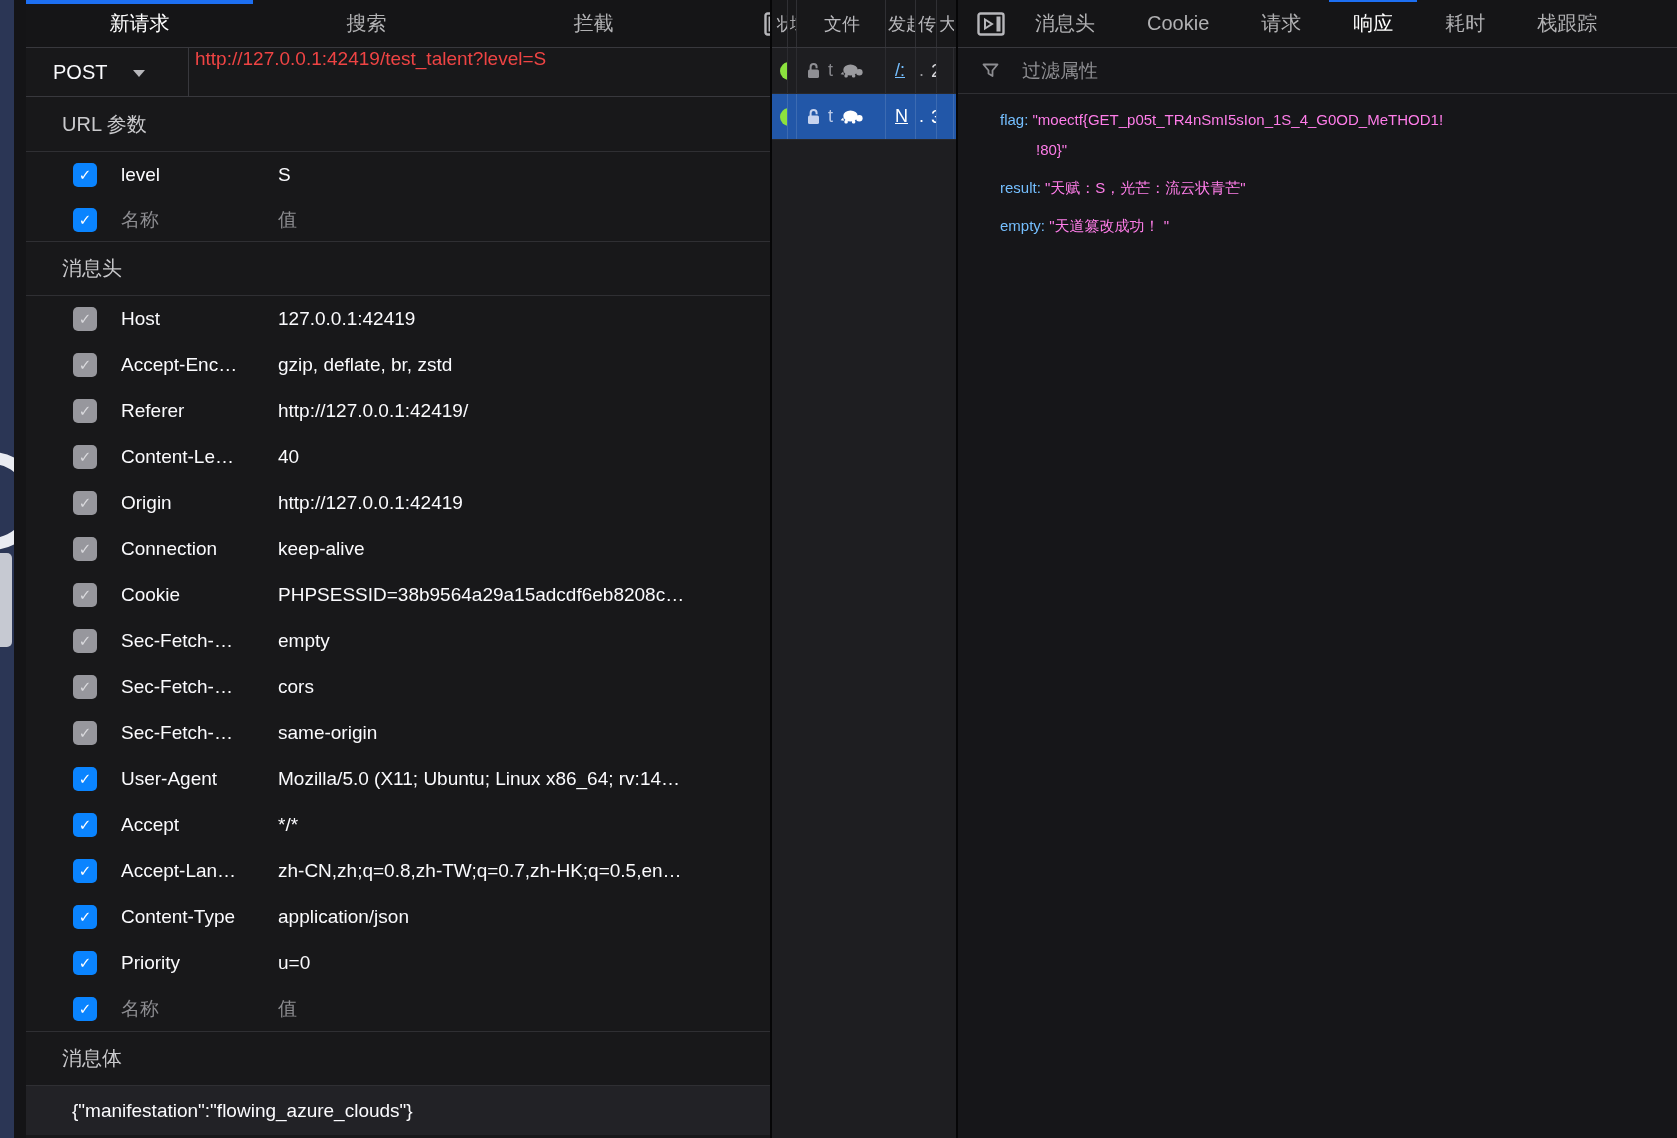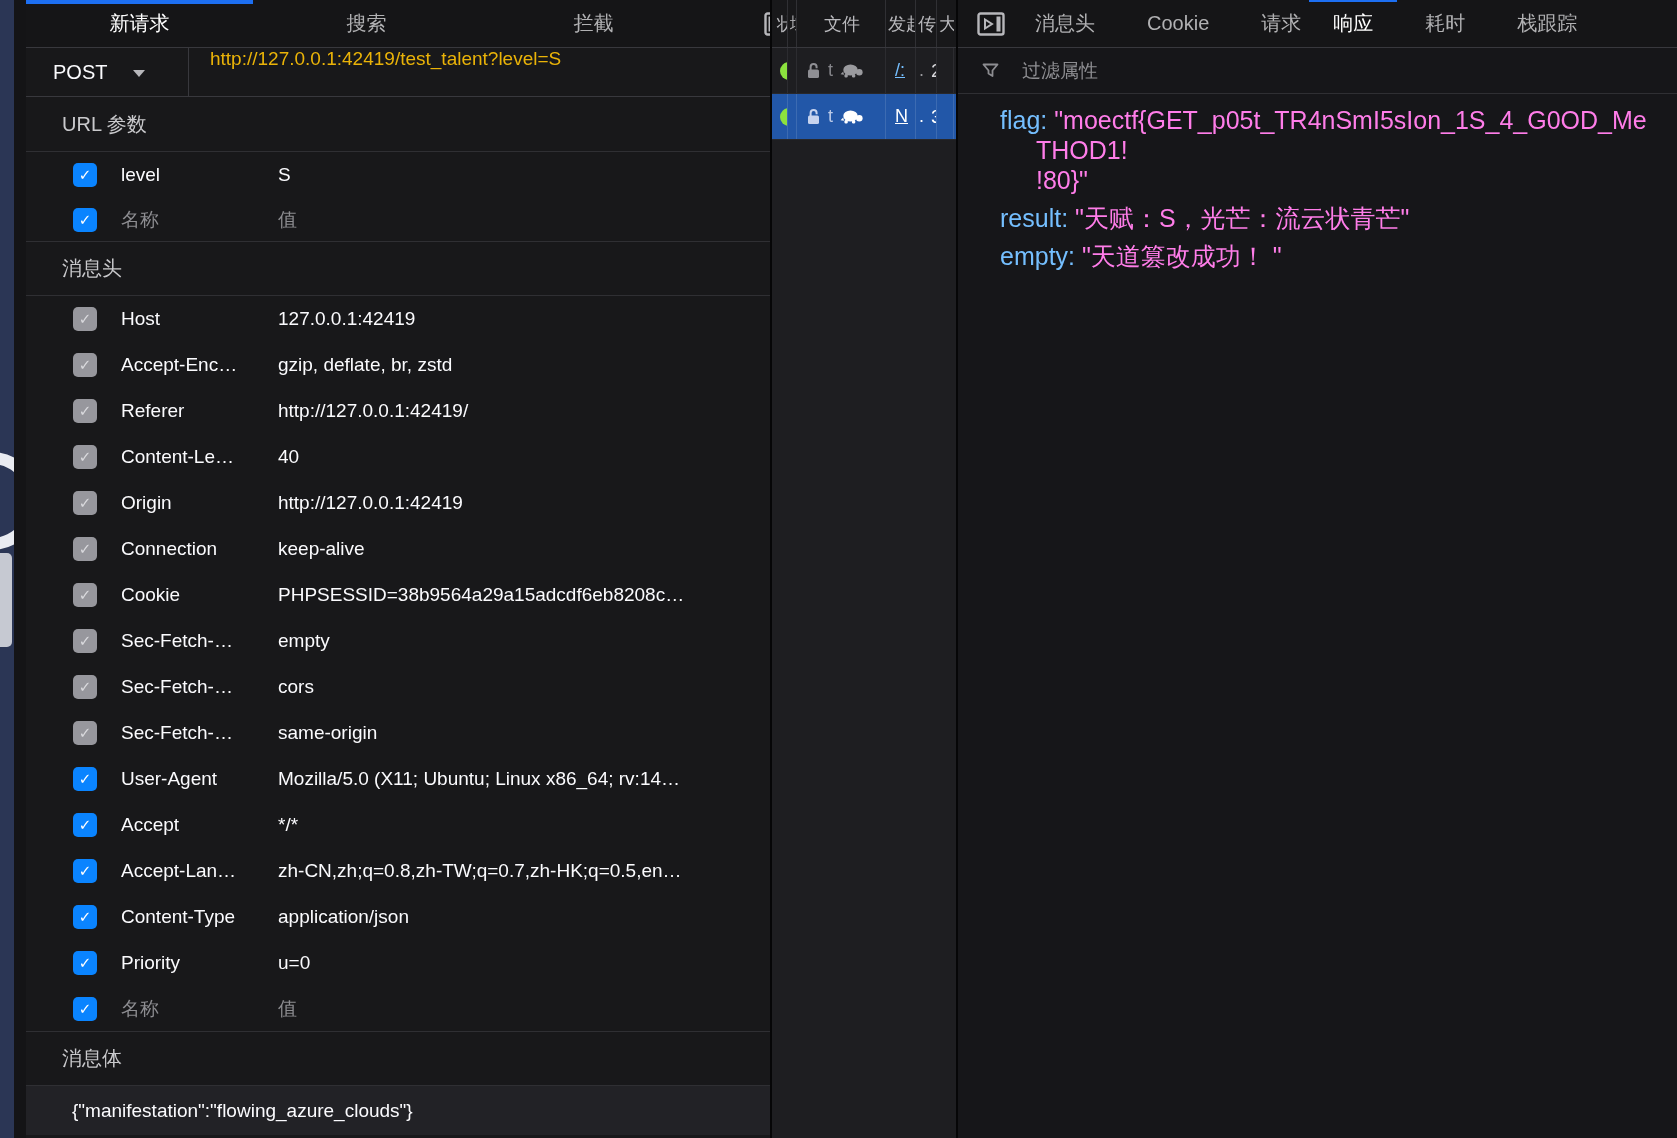--- a/index.html
+++ b/index.html
@@ -19,21 +19,21 @@
   
   .ltabs{height:48px;border-bottom:1px solid #38383d;display:flex;position:relative;box-sizing:border-box;background:#151517}
   .ltab{width:227px;text-align:center;line-height:47px;font-size:20px;color:#b1b1b3;position:relative;cursor:default}
   .ltab.active{color:#ffffff}
   .ltab.active::before{content:"";position:absolute;top:0;left:0;right:0;height:4px;background:#1d6ff2}
   .collapse-btn{position:absolute;right:16px;top:12px;width:30px;height:24px}
   .urlrow{height:49px;border-bottom:1px solid #38383d;display:flex;align-items:flex-start;box-sizing:border-box}
   .method{display:flex;align-items:center;width:163px;padding-left:27px;box-sizing:border-box;height:100%;
           border-right:1px solid #38383d;font-size:20px;color:#fbfbfe;gap:26px}
   .chev{width:0;height:0;border-left:6px solid transparent;border-right:6px solid transparent;border-top:7px solid #b7b7bb;margin-top:3px}
-  .urltext{margin-left:21px;font-size:19px;color:#eab308;white-space:nowrap}
+  .urltext{margin-left:6px;font-size:19px;color:#ef4444;white-space:nowrap}
   .section{height:55px;display:flex;align-items:center;padding-left:36px;font-size:20px;color:#c9c9cc;
            border-bottom:1px solid #2f2f33;box-sizing:border-box}
   .sec-top{border-top:1px solid #2f2f33;margin-top:-1px}
   .prow{height:46px;display:flex;align-items:center}
   .prow.param{height:45px}
   .cb{width:24px;height:24px;margin-left:47px;border-radius:5px;display:flex;align-items:center;justify-content:center;
       font-size:15px;font-weight:bold;flex:none}
   .cb.blue{background:#0a84ff;color:#ffffff}
   .cb.gray{background:#97979d;color:#dadade}
   .prow .pname{width:157px;margin-left:24px;font-size:19px;color:#fbfbfe;white-space:nowrap;overflow:hidden}
@@ -72,21 +72,21 @@
   .rtab.active{color:#ffffff}
   .rtab.active::before{content:"";position:absolute;top:-12px;left:-24px;right:-24px;height:4px;background:#1d6ff2}
   .filterrow{height:46px;border-bottom:1px solid #2f2f33;display:flex;align-items:center;padding-left:24px;
              color:#8d8d91;font-size:19px;box-sizing:border-box;gap:23px}
   .jsonrow{height:46px;border-bottom:1px solid #2f2f33;display:flex;align-items:center;
            padding:0 11px 0 12px;font-size:19px;color:#d7d7db;box-sizing:border-box;background:#18181b}
   .jsonrow .spacer{flex:1}
   .rawlabel{color:#e8e8ea;margin-right:12px;font-size:19px}
   .toggle{width:46px;height:24px;border-radius:12px;background:#5a5a5f;position:relative;flex:none}
   .toggle .knob{position:absolute;left:3px;top:3px;width:18px;height:18px;border-radius:50%;background:#a9a9ae}
-  .jsonbody{padding:11px 18px 0 42px;font-size:25px}
+  .jsonbody{padding:11px 18px 0 42px;font-size:15px}
   .jrow{line-height:30px;margin-bottom:8px;padding-left:36px;text-indent:-36px;word-break:break-all}
   .jkey{color:#75bfff}
   .jval{color:#ff7de9}
   svg{display:block}
 </style>
 </head>
 <body>
 
 <div class="strip">
   <div class="ring"></div>
@@ -310,21 +310,21 @@
       <svg width="28" height="24" viewBox="0 0 28 24">
         <rect x="1.5" y="1.5" width="25" height="21" rx="2" fill="none" stroke="#b7b7bb" stroke-width="2.4"></rect>
         <path d="M8 7.5 L15 12 L8 16.5 Z" fill="none" stroke="#b7b7bb" stroke-width="2"></path>
         <rect x="19.5" y="4.5" width="4" height="15" fill="#b7b7bb"></rect>
       </svg>
     </div>
     <div id="rtabs-items" style="display:flex;align-items:center">
         <div class="rtab" style="margin-left: 30px;">消息头</div>
         <div class="rtab" style="margin-left: 52px;">Cookie</div>
         <div class="rtab" style="margin-left: 52px;">请求</div>
-        <div class="rtab active" style="margin-left: 32px;">响应</div>
+        <div class="rtab active" style="margin-left: 52px;">响应</div>
         <div class="rtab" style="margin-left: 52px;">耗时</div>
         <div class="rtab" style="margin-left: 52px;">栈跟踪</div>
       </div>
   </div>
 
   <div class="filterrow">
     <svg width="17" height="15" viewBox="0 0 17 15">
       <path d="M1.5 1.5 H15.5 L10.5 7.5 V13 L6.5 10.5 V7.5 Z" fill="none" stroke="#8d8d91" stroke-width="1.8" stroke-linejoin="round"></path>
     </svg>
     <span>过滤属性</span>

